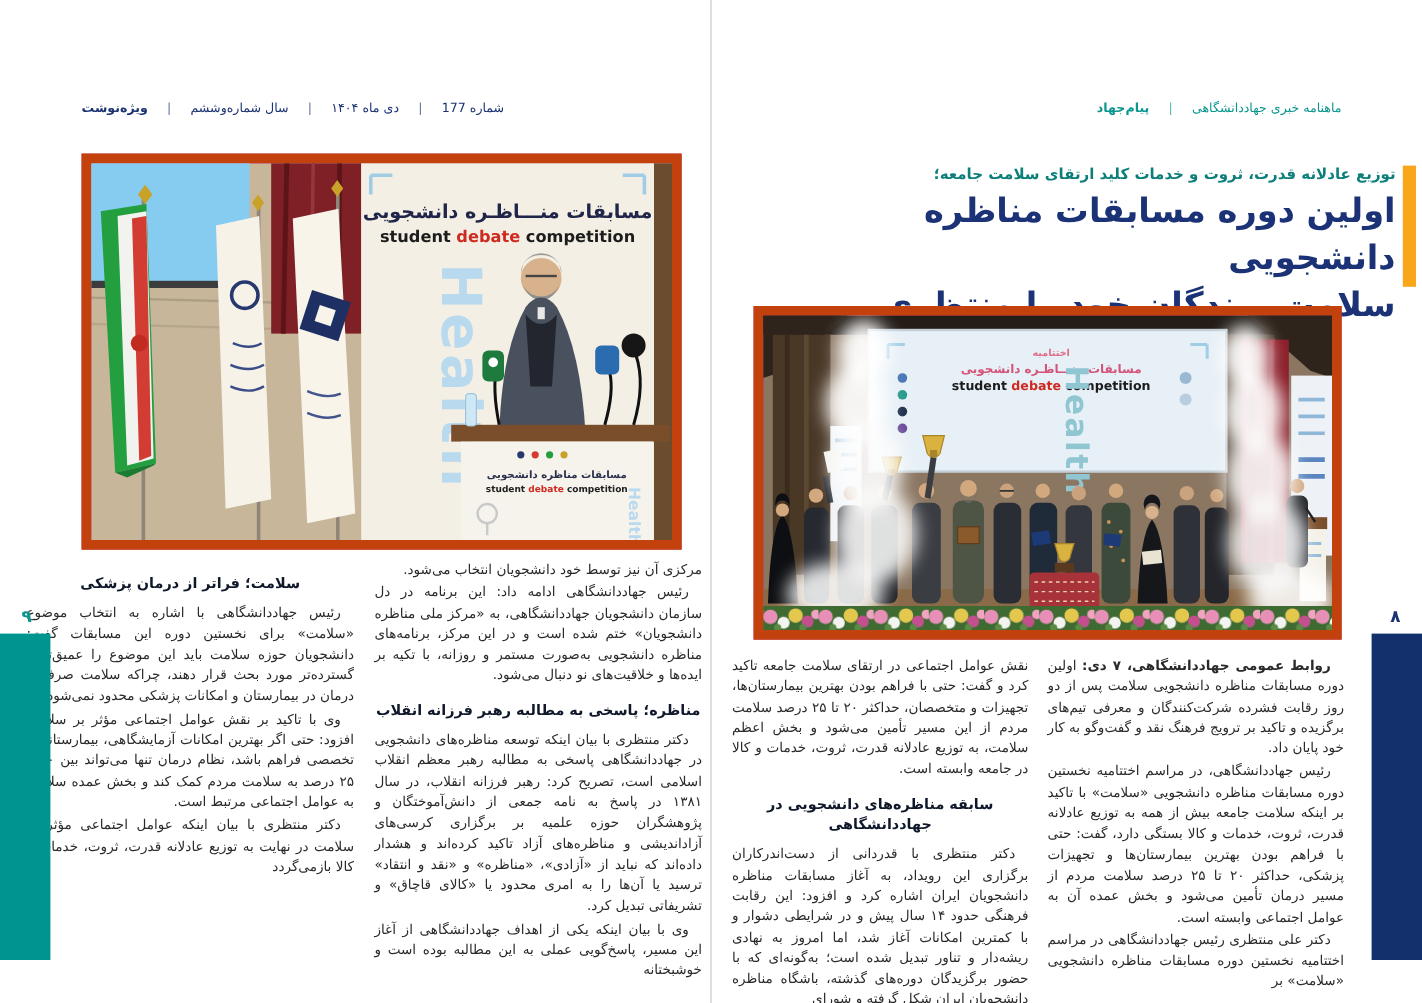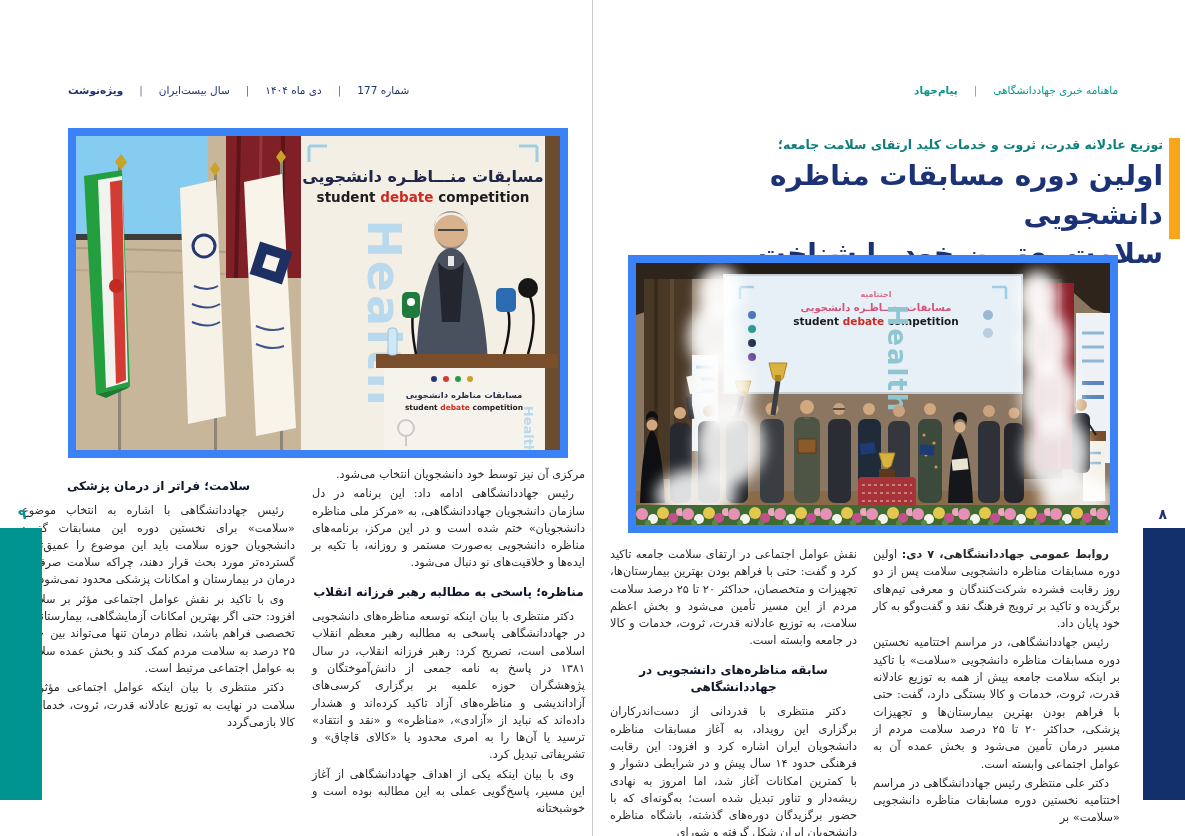--- a/index.html
+++ b/index.html
@@ -15,21 +15,21 @@
   .hdr-right{right:67px;color:#0a968e;}
   .hdr span{direction:rtl;unicode-bidi:isolate;}
 
   
   .accent-bar{position:absolute;right:5px;top:138px;width:11px;height:101px;background:#f9a61a;}
   .headline-block{position:absolute;right:22px;top:137px;width:520px;text-align:right;direction:rtl;}
   .kicker{color:#0c7f7a;font-weight:bold;font-size:12.5px;margin-bottom:4px;}
   .headline{color:#1b3376;font-weight:bold;font-size:28px;line-height:39px;}
 
   
-  .photo-frame{position:absolute;background:#be185d;border:8px solid #3b82f6;box-sizing:border-box;}
+  .photo-frame{position:absolute;background:#be185d;border:8px solid #c2410c;box-sizing:border-box;}
   .photo-frame svg{display:block;}
   .photo-left{left:68px;top:128px;width:500px;height:330px;}
   .photo-right{left:628px;top:255px;width:490px;height:278px;}
 
   
   .col{position:absolute;direction:rtl;text-align:justify;color:#2a2a2a;font-size:11.3px;line-height:17.3px;}
   .col p{margin:0 0 2px 0;}
   .col p.indent{text-indent:11px;}
   .lead{font-weight:bold;}
   .subhead{color:#0f172a;font-weight:bold;text-align:center;font-size:12px;margin:12px 0 7px 0;}
@@ -50,21 +50,21 @@
 </head>
 <body>
 
 <div class="spread">
 
   <div class="center-divider"></div>
 
   <div class="hdr hdr-left">
     <span class="brand">ویژه‌نوشت</span>
     <span class="sep">|</span>
-    <span>سال بیست‌ایران</span>
+    <span>سال شماره‌وششم</span>
     <span class="sep">|</span>
     <span>دی ماه ۱۴۰۴</span>
     <span class="sep">|</span>
     <span>شماره 177</span>
   </div>
 
   <div class="photo-frame photo-left">
     <svg viewBox="0 0 484 314" width="484" height="314">
 
       <rect x="0" y="0" width="484" height="314" fill="#c7b699"></rect>
@@ -176,21 +176,21 @@
   <div class="hdr hdr-right">
     <span class="brand">پیام‌جهاد</span>
     <span class="sep">|</span>
     <span>ماهنامه خبری جهاددانشگاهی</span>
   </div>
 
   <div class="accent-bar"></div>
   <div class="headline-block">
     <div class="kicker">توزیع عادلانه قدرت، ثروت و خدمات کلید ارتقای سلامت جامعه؛</div>
     <div class="headline">اولین دوره مسابقات مناظره دانشجویی</div>
-    <div class="headline">سلامت بهترین خود را شناخت</div>
+    <div class="headline">سلامت برندگان خود را منتظری</div>
   </div>
 
   <div class="photo-frame photo-right">
     <svg viewBox="0 0 474 262" width="474" height="262">
       <defs>
         <filter id="smoke-blur" x="-60%" y="-60%" width="220%" height="220%">
             <feGaussianBlur stdDeviation="7"></feGaussianBlur>
           </filter>
         <pattern id="flowers" width="46" height="22" patternUnits="userSpaceOnUse">
           <rect width="46" height="22" fill="#3f6b33"></rect>

